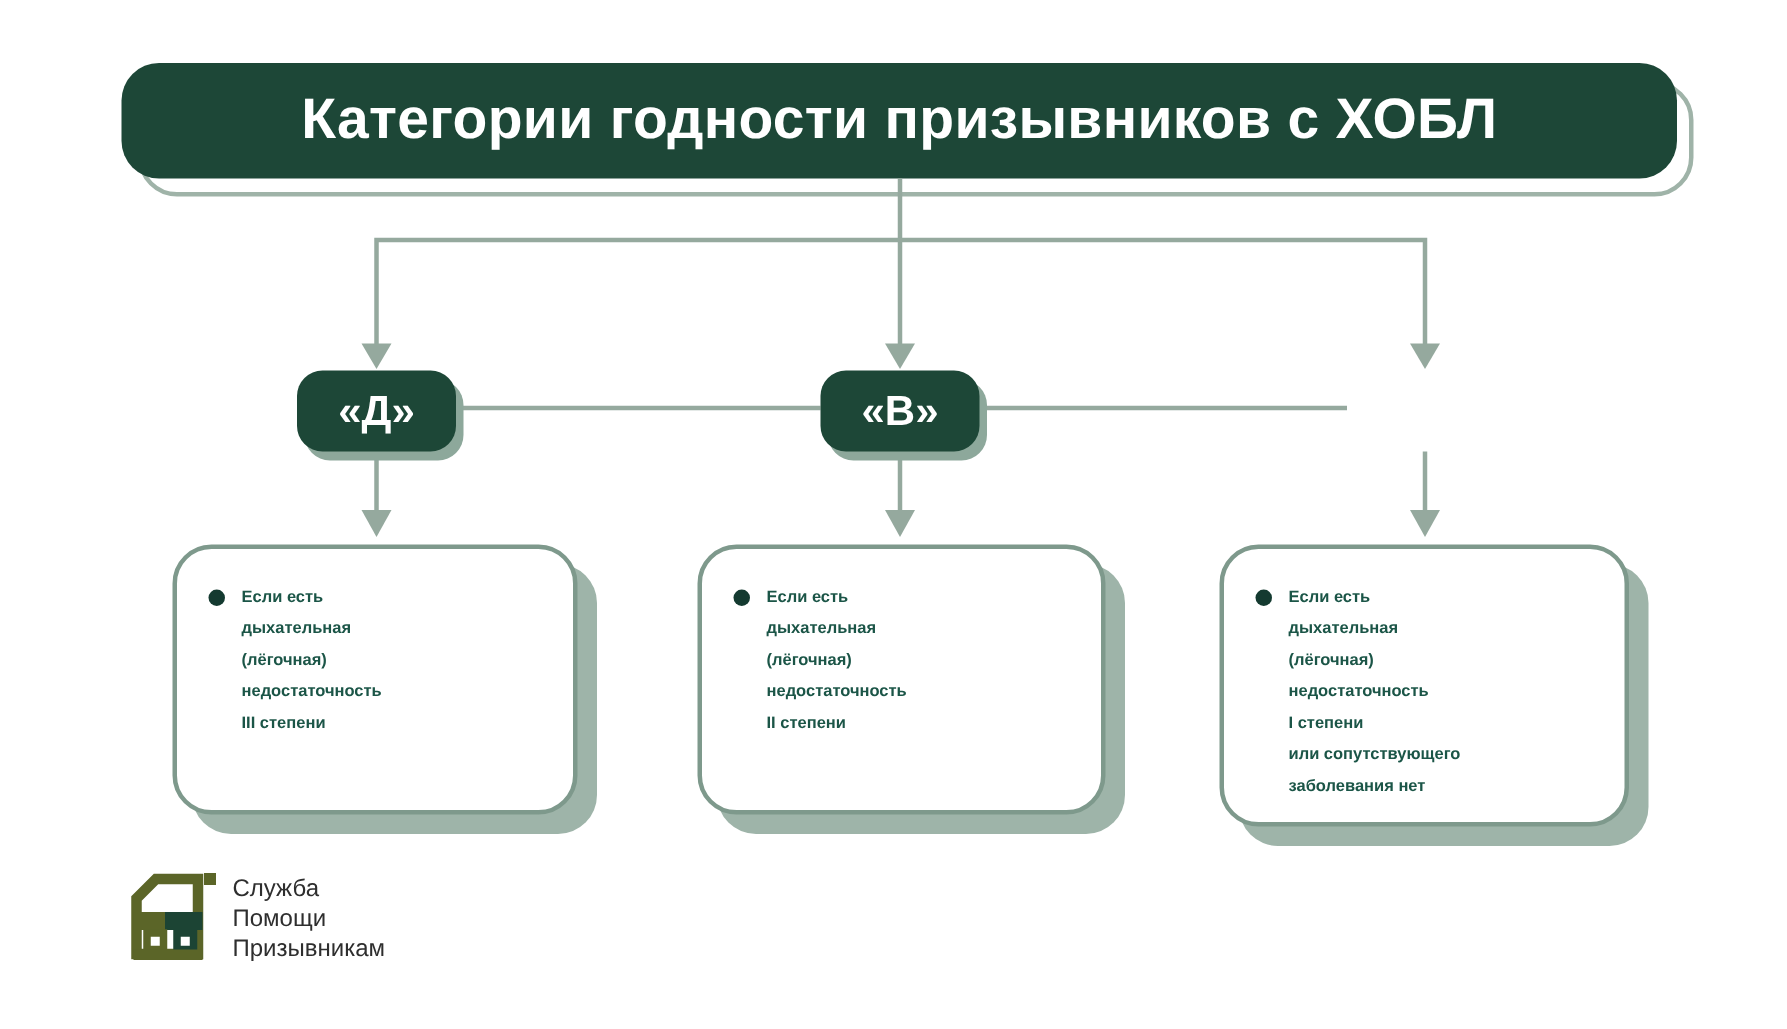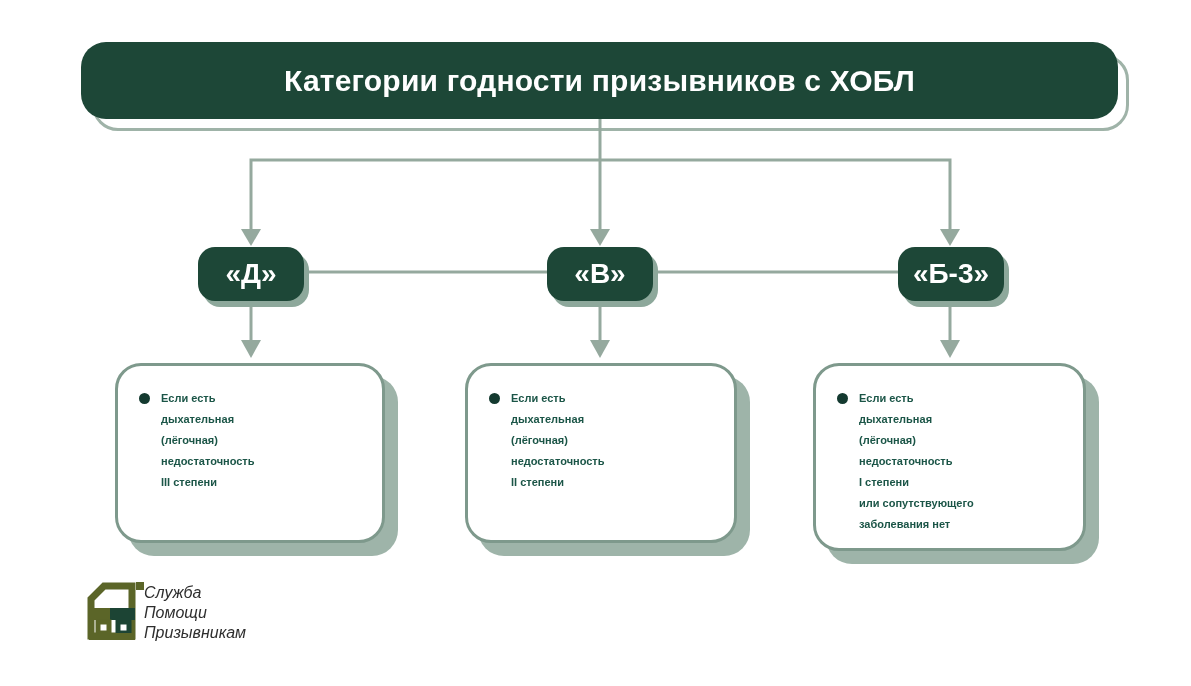--- a/index.html
+++ b/index.html
@@ -11,21 +11,21 @@
   .header-outline{
     position:absolute;left:92px;top:54px;width:1031px;height:71px;
     border:3px solid #9fb3a8;border-radius:26px;background:transparent;
   }
   .header-banner{
     position:absolute;left:81px;top:42px;width:1037px;height:77px;
     background:#1d4737;border-radius:25px;
     display:flex;align-items:center;justify-content:center;
   }
   .header-banner .title{
-    color:#ffffff;font-size:30px;font-weight:bold;letter-spacing:.2px;white-space:nowrap;
+    color:#ffffff;font-size:38px;font-weight:bold;letter-spacing:.2px;white-space:nowrap;
   }
   
   .connectors{position:absolute;left:0;top:0;width:1191px;height:686px;pointer-events:none;}
   
   .badge{
     position:absolute;width:106px;height:54px;background:#1d4737;border-radius:17px;
     box-shadow:5px 6px 0 #8da89b;
     display:flex;align-items:center;justify-content:center;
     color:#ffffff;font-size:28px;font-weight:bold;white-space:nowrap;
   }
@@ -46,21 +46,21 @@
     flex:0 0 auto;width:11px;height:11px;border-radius:50%;background:#143a30;margin-top:5px;
   }
   .cat-box .desc{
     margin:0;color:#1b5547;font-size:11px;font-weight:bold;line-height:21px;
     white-space:pre-line;
   }
   .box-d{left:115px;width:270px;height:180px;}
   .box-v{left:465px;width:272px;height:180px;}
   .box-b3{left:813px;width:273px;height:188px;}
   
-  .logo{position:absolute;left:86px;top:580px;display:flex;align-items:flex-end;font-style:italic;}
+  .logo{position:absolute;left:86px;top:580px;display:flex;align-items:flex-end;gap:11px;}
   .logo-text{color:#2e2e2e;font-size:16px;line-height:20px;padding-top:3px;}
   .logo-text div{white-space:nowrap;}
 </style>
 </head>
 <body>
 
 <div class="canvas">
 
   <div class="header-outline"></div>
   <div class="header-banner">
@@ -85,23 +85,20 @@
       <polygon points="590,340 610,340 600,358"></polygon>
       <polygon points="940,340 960,340 950,358"></polygon>
     </g>
   </svg>
 
   <div class="badge badge-d">
     <span>«Д»</span>
   </div>
   <div class="badge badge-v">
     <span>«В»</span>
-  </div>
-  <div class="badge badge-b3">
-    <span>«Б-3»</span>
   </div>
 
   <div class="cat-box box-d">
     <div class="content">
       <span class="dot"></span>
       <p class="desc">Если есть
 дыхательная
 (лёгочная)
 недостаточность
 III степени</p>

